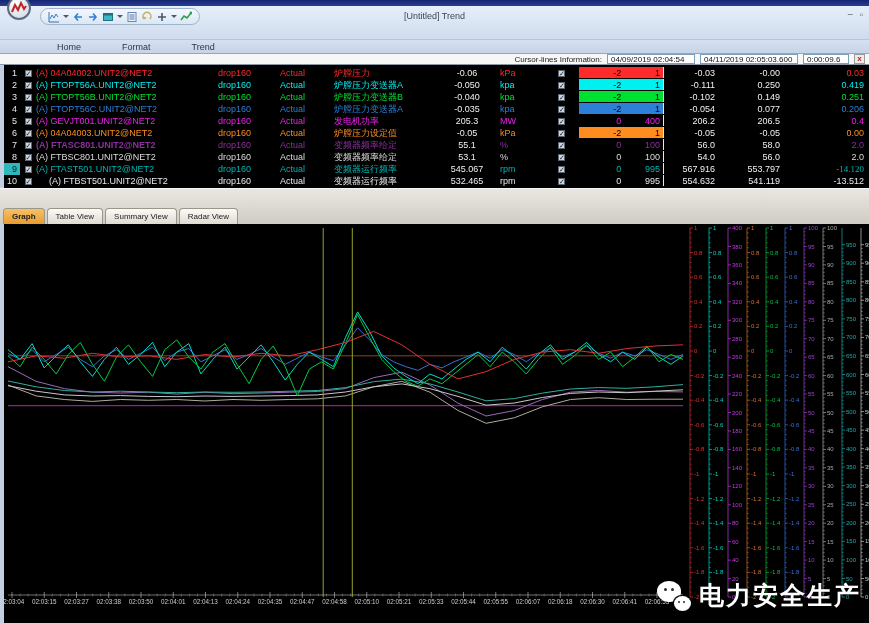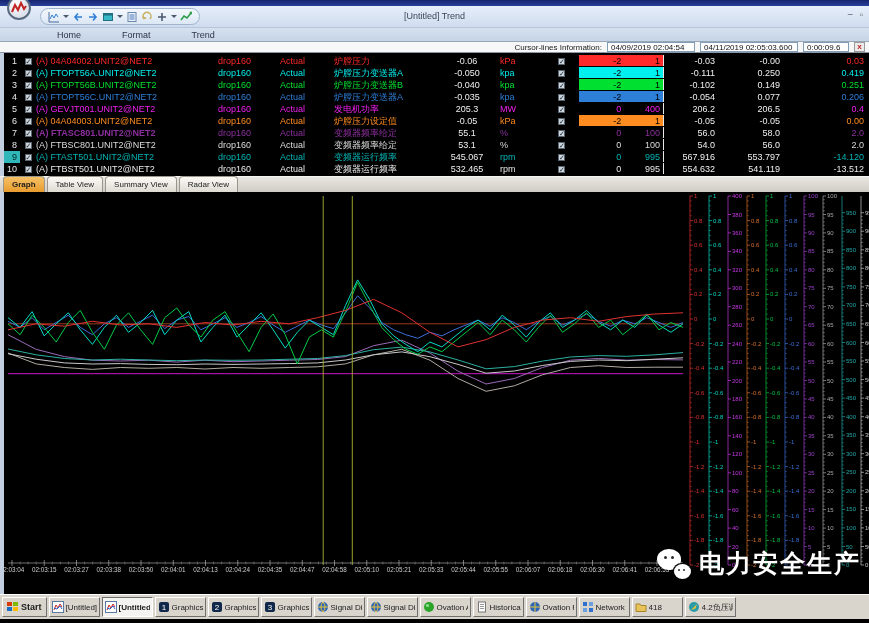--- a/index.html
+++ b/index.html
@@ -2,21 +2,21 @@
 <html><head>
 <meta charset="utf-8">
 <style>
   * { margin:0; padding:0; box-sizing:border-box; }
   html,body { background:#444; }
   body { font-family:"Liberation Sans","DejaVu Sans",sans-serif; }
   .screen { position:relative; width:869px; height:623px; overflow:hidden; background:#000; }
 
   
   #topstrip { height:6px; background:linear-gradient(#16246e,#27409a); }
-  #chrome { position:relative; height:22px; background:linear-gradient(#e6eefa,#cfdcee); border-bottom:1px solid #b6c6da; }
+  #chrome { position:relative; height:34px; background:linear-gradient(#e6eefa,#cfdcee); border-bottom:1px solid #b6c6da; }
   #appicon { position:absolute; left:7px; top:-4px; width:24px; height:24px; border-radius:50%;
              background:radial-gradient(circle at 35% 30%,#fdfdfd,#cdd6e2); border:2px solid #5a6b80; z-index:4; }
   #appicon svg { position:absolute; left:2px; top:3px; }
   #qat { position:absolute; left:40px; top:2px; height:17px; display:flex; align-items:center; gap:3px;
          background:linear-gradient(#f4f8fd,#dbe7f5); border:1px solid #9fb4cd; border-radius:9px; padding:0 7px; }
   .qat-ic { display:inline-flex; width:12px; height:12px; align-items:center; justify-content:center; }
   .caret { width:0; height:0; border-left:3px solid transparent; border-right:3px solid transparent; border-top:3px solid #4a5a6e; }
   #wintitle { position:absolute; left:0; right:0; top:5px; text-align:center; font-size:9px; color:#3c4756; }
   #winctl { position:absolute; right:6px; top:3px; display:flex; gap:6px; font-size:10px; color:#5a6573; }
   #winctl span { cursor:default; }
@@ -41,21 +41,21 @@
   .c-tag,.c-drop,.c-mode { overflow:hidden; }
   .c-desc { padding-left:16px; overflow:hidden; }
   .c-val { text-align:center; color:#f0f0f0; padding-right:6px; }
   .c-unit { padding-left:4px; }
   .c-scale { display:flex; height:11px; margin-top:0px; border-right:1px solid #e8e8e8; font-size:9px; }
   .c-scale .smin { flex:1.15; text-align:right; padding-right:2px; }
   .c-scale .smax { flex:1; text-align:right; padding-right:3px; }
   .c-min,.c-max,.c-delta { text-align:right; color:#f0f0f0; padding-right:4px; }
 
   
-  #viewtabs { height:16px; background:linear-gradient(#e9e7e1,#cfccc4); display:flex; align-items:flex-end; gap:2px; padding:2px 0 0 3px; border-top:1px solid #f5f5f5; }
+  #viewtabs { height:36px; background:linear-gradient(#e9e7e1,#cfccc4); display:flex; align-items:flex-end; gap:2px; padding:2px 0 0 3px; border-top:1px solid #f5f5f5; }
   .vtab { height:16px; line-height:15px; padding:0 8px; font-size:8px; color:#1c1c1c; background:linear-gradient(#fbfaf6,#dedbd2);
           border:1px solid #9a968c; border-bottom:none; border-radius:4px 4px 0 0; }
   .vtab.active { background:linear-gradient(#f6c266,#e89b2e); font-weight:bold; }
 
   
   #grapharea { position:relative; height:402px; background:#000; border-left:4px solid #c2cfe0; }
   #watermark { position:absolute; right:8px; bottom:14px; display:flex; align-items:center; gap:8px; z-index:3; }
   #wm-icon { position:relative; width:34px; height:30px; }
   .wm-bub1 { position:absolute; left:0; top:0; width:24px; height:21px; background:#fff; border-radius:50% 50% 46% 54%; }
   .wm-bub2 { position:absolute; right:0; bottom:0; width:17px; height:15px; background:#fff; border-radius:50%; box-shadow:-1px -1px 0 #0b0b0b; }
@@ -354,28 +354,28 @@
         <div class="c-unit" style="color: rgb(0, 180, 180);">rpm</div>
         <div class="c-cb">
           <span class="cb">✓</span>
         </div>
         <div class="c-scale" style="color: rgb(0, 180, 180);">
           <span class="smin">0</span>
           <span class="smax">995</span>
         </div>
         <div class="c-min">567.916</div>
         <div class="c-max">553.797</div>
-        <div class="c-delta" style="color: rgb(0, 180, 180);">-14.120</div>
+        <div class="c-delta" style="color: rgb(0, 180, 180); font-family: Liberation Serif, serif;">-14.120</div>
       </div>
       <div class="trow">
         <div class="c-num">10</div>
         <div class="c-cb">
           <span class="cb">✓</span>
         </div>
-        <div class="c-tag" style="color: rgb(232, 232, 232);">(A) FTBST501.UNIT2@NET2</div>
+        <div class="c-tag" style="color: rgb(232, 232, 232); margin-left: 13px;">(A) FTBST501.UNIT2@NET2</div>
         <div class="c-drop" style="color: rgb(232, 232, 232); padding-left: 12px;">drop160</div>
         <div class="c-mode" style="color: rgb(232, 232, 232); padding-left: 14px;">Actual</div>
         <div class="c-desc" style="color: rgb(232, 232, 232);">变频器运行频率</div>
         <div class="c-val">532.465</div>
         <div class="c-unit" style="color: rgb(232, 232, 232);">rpm</div>
         <div class="c-cb">
           <span class="cb">✓</span>
         </div>
         <div class="c-scale" style="color: rgb(232, 232, 232);">
           <span class="smin">0</span>

